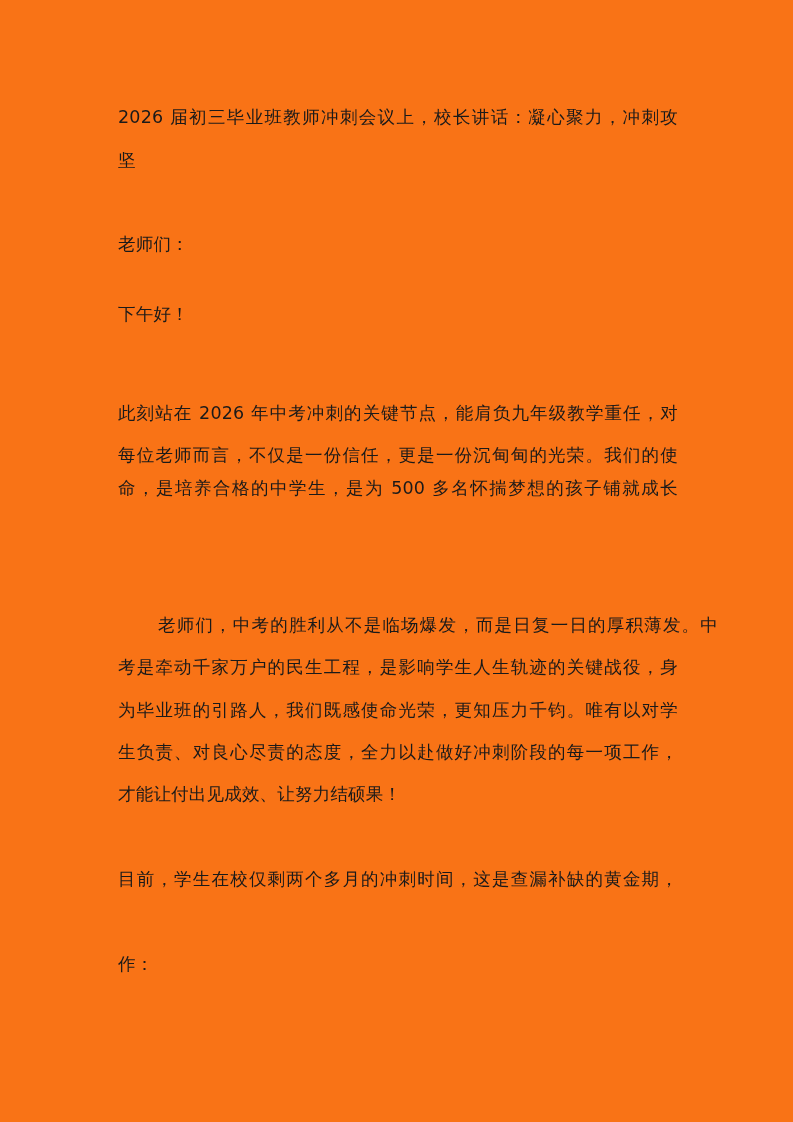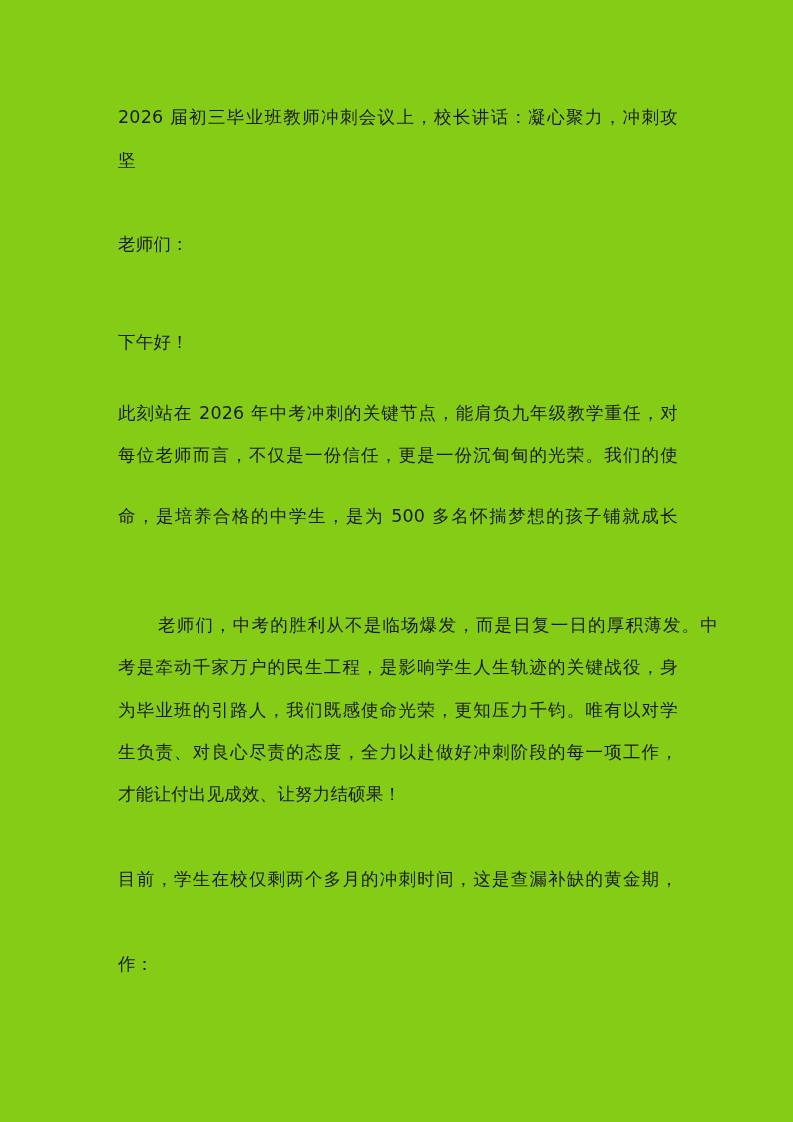--- a/index.html
+++ b/index.html
@@ -13,21 +13,21 @@
       position: relative;
       overflow: hidden;
       font-family: "DejaVu Sans", "Liberation Sans", sans-serif;
       color: #1a1a1a;
     }
     .page {
       position: absolute;
       left: 0; top: 0;
       width: 793px;
       height: 1122px;
-      background: #84cc16;
+      background: #f97316;
     }
     .line {
       position: absolute;
       left: 118px;
       width: 560px;
       font-size: 17.5px;
       line-height: 22px;
       white-space: nowrap;
       letter-spacing: 0.2px;
     }
@@ -39,25 +39,25 @@
 </head>
 <body>
 
 <div class="page">
 
   <div class="line justify" style="top:106px;">2026 届初三毕业班教师冲刺会议上，校长讲话：凝心聚力，冲刺攻</div>
   <div class="line" style="top:149px;">坚</div>
 
   <div class="line" style="top:233px;">老师们：</div>
 
-  <div class="line" style="top:331px;">下午好！</div>
+  <div class="line" style="top:303px;">下午好！</div>
 
   <div class="line justify" style="top:402px;">此刻站在  2026  年中考冲刺的关键节点，能肩负九年级教学重任，对</div>
   <div class="line justify" style="top:445px;font-family:Liberation Mono, monospace;">每位老师而言，不仅是一份信任，更是一份沉甸甸的光荣。我们的使</div>
-  <div class="line justify" style="top:505px;">命，是培养合格的中学生，是为  500  多名怀揣梦想的孩子铺就成长</div>
+  <div class="line justify" style="top:477px;">命，是培养合格的中学生，是为  500  多名怀揣梦想的孩子铺就成长</div>
 
   <div class="line justify" style="top:614px;margin-left:40px;">老师们，中考的胜利从不是临场爆发，而是日复一日的厚积薄发。中</div>
   <div class="line justify" style="top:699px;">为毕业班的引路人，我们既感使命光荣，更知压力千钧。唯有以对学</div>
   <div class="line justify" style="top:656px;">考是牵动千家万户的民生工程，是影响学生人生轨迹的关键战役，身</div>
   <div class="line justify" style="top:741px;">生负责、对良心尽责的态度，全力以赴做好冲刺阶段的每一项工作，</div>
   <div class="line" style="top:783px;">才能让付出见成效、让努力结硕果！</div>
 
   <div class="line justify" style="top:868px;">目前，学生在校仅剩两个多月的冲刺时间，这是查漏补缺的黄金期，</div>
   <div class="line" style="top:953px;">作：</div>
 

